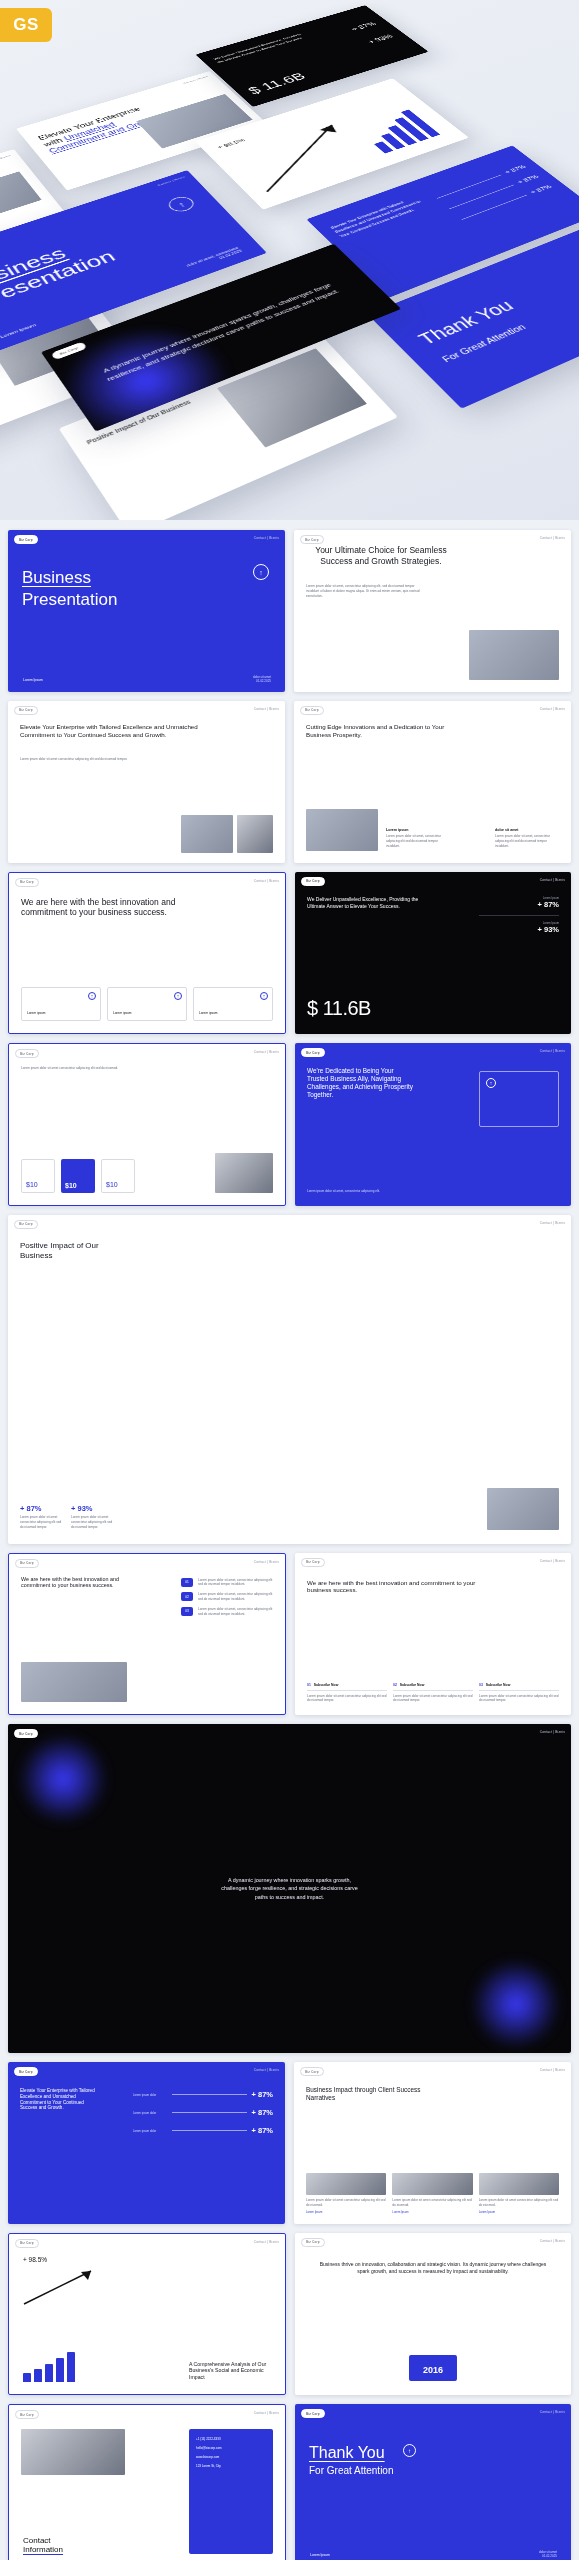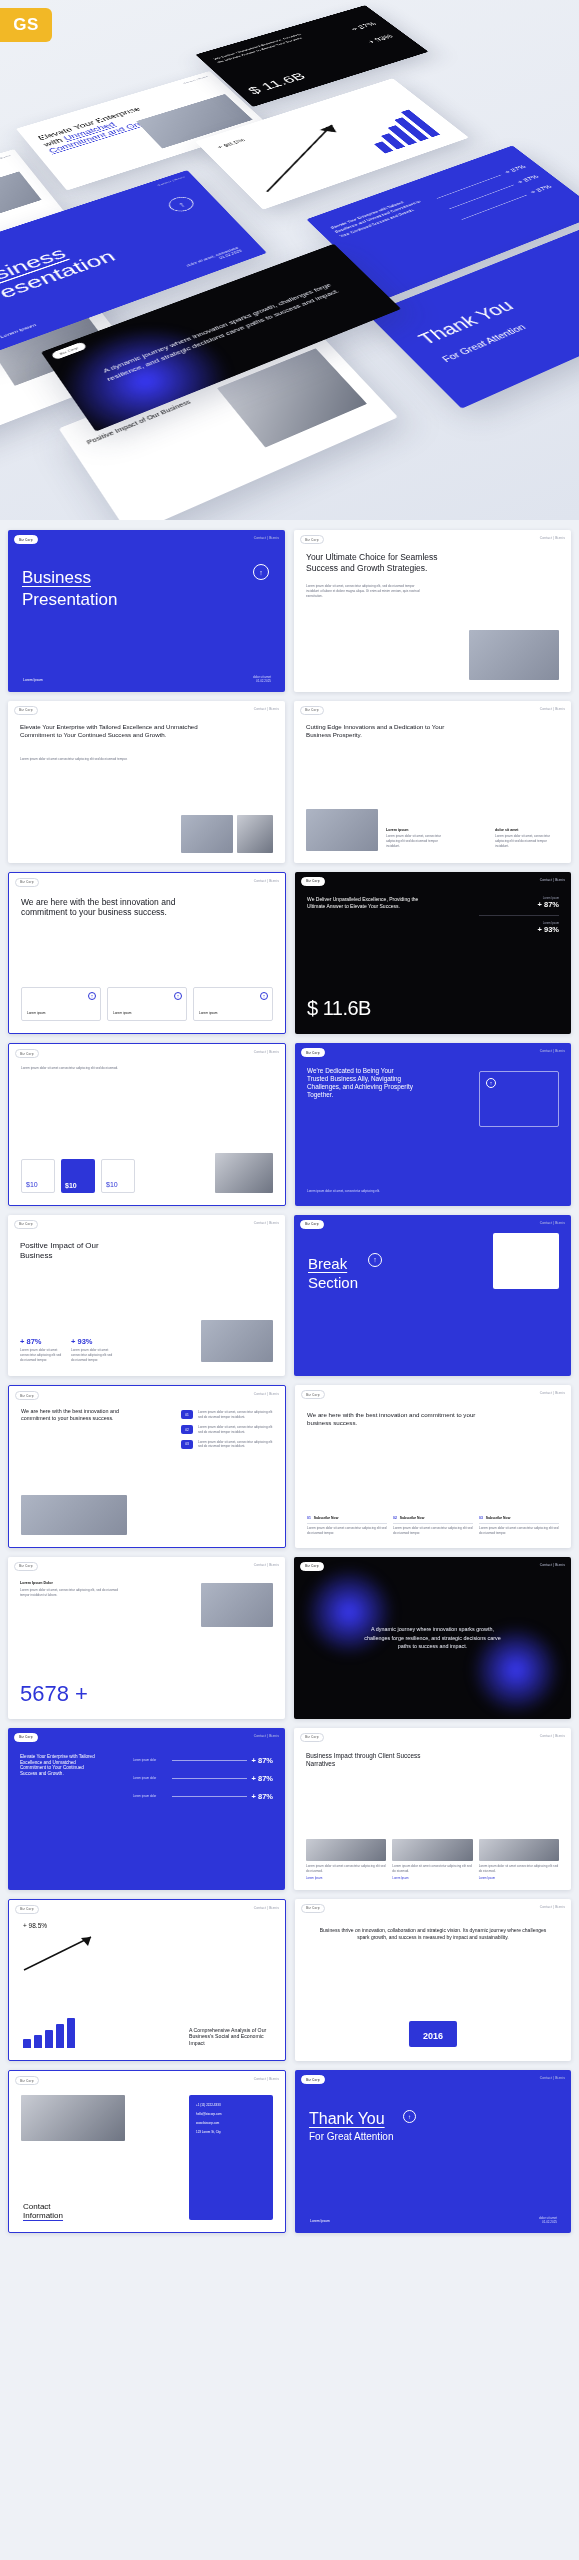--- a/index.html
+++ b/index.html
@@ -177,21 +177,21 @@
       <div style="position:absolute;left:15px;bottom:10px;font-size:3.4px;color:#fff;">Lorem Ipsum</div>
       <div style="position:absolute;right:14px;bottom:9px;font-size:3px;color:#d3d7ff;text-align:right;">
         <div>dolor sit amet</div>
         <div>01.02.2025</div>
       </div>
     </div>
 
     <div class="card">
       <div class="c-tag">Biz Corp</div>
       <div class="c-corner">Contact | Biznis</div>
-      <div style="position:absolute;left:12px;top:22px;width:150px;">
+      <div style="position:absolute;left:12px;top:15px;width:150px;text-align:center;">
         <div class="c-h">Your Ultimate Choice for Seamless Success and Growth Strategies.</div>
       </div>
       <div style="position:absolute;left:12px;top:54px;width:118px;" class="c-p">Lorem ipsum dolor sit amet, consectetur adipiscing elit, sed do eiusmod tempor incididunt ut labore et dolore magna aliqua. Ut enim ad minim veniam, quis nostrud exercitation.</div>
       <div class="img" style="position:absolute;right:12px;bottom:12px;width:90px;height:50px;"></div>
     </div>
   </div>
 
   <div class="grow">
     <div class="card">
       <div class="c-tag">Biz Corp</div>
@@ -301,30 +301,20 @@
           <div class="pctb">+ 87%</div>
           <div class="c-p" style="width:44px;margin-top:2px;">Lorem ipsum dolor sit amet consectetur adipiscing elit sed do eiusmod tempor.</div>
         </div>
         <div>
           <div class="pctb">+ 93%</div>
           <div class="c-p" style="width:44px;margin-top:2px;">Lorem ipsum dolor sit amet consectetur adipiscing elit sed do eiusmod tempor.</div>
         </div>
       </div>
       <div class="img" style="position:absolute;right:12px;bottom:14px;width:72px;height:42px;"></div>
     </div>
-    <div class="card blue">
-      <div class="c-tag">Biz Corp</div>
-      <div class="c-corner">Contact | Biznis</div>
-      <div style="position:absolute;left:14px;top:40px;">
-        <div style="font-size:15px;color:#fff;text-decoration:underline;text-underline-offset:3px;">Break</div>
-        <div style="font-size:15px;color:#fff;margin-top:2px;">Section</div>
-      </div>
-      <div class="arcw" style="position:absolute;left:74px;top:38px;width:14px;height:14px;">↑</div>
-      <div style="position:absolute;right:12px;top:18px;width:66px;height:56px;background:#fff;border-radius:2px;"></div>
-    </div>
   </div>
 
   <div class="grow">
     <div class="card framed">
       <div class="c-tag">Biz Corp</div>
       <div class="c-corner">Contact | Biznis</div>
       <div style="position:absolute;left:12px;top:22px;width:106px;">
         <div class="c-h" style="font-size:5.4px;">We are here with the best innovation and commitment to your business success.</div>
       </div>
       <div class="img" style="position:absolute;left:12px;bottom:12px;width:106px;height:40px;"></div>
@@ -372,30 +362,20 @@
             <span style="font-size:3.4px;color:#111;font-weight:600;">Subscribe Now</span>
           </div>
           <div style="height:.5px;background:#dcdfe8;margin:3px 0;"></div>
           <div class="c-p">Lorem ipsum dolor sit amet consectetur adipiscing elit sed do eiusmod tempor.</div>
         </div>
       </div>
     </div>
   </div>
 
   <div class="grow">
-    <div class="card">
-      <div class="c-tag">Biz Corp</div>
-      <div class="c-corner">Contact | Biznis</div>
-      <div style="position:absolute;left:12px;top:24px;width:106px;">
-        <div style="font-size:3.6px;color:#111;font-weight:600;">Lorem Ipsum Dolor</div>
-        <div class="c-p" style="margin-top:3px;">Lorem ipsum dolor sit amet, consectetur adipiscing elit, sed do eiusmod tempor incididunt ut labore.</div>
-      </div>
-      <div class="c-bigblue" style="position:absolute;left:12px;bottom:12px;">5678 +</div>
-      <div class="img" style="position:absolute;right:12px;top:26px;width:72px;height:44px;"></div>
-    </div>
     <div class="card black">
       <div class="c-tag">Biz Corp</div>
       <div class="c-corner">Contact | Biznis</div>
       <div class="glow" style="left:10px;top:10px;width:90px;height:90px;"></div>
       <div class="glow" style="right:10px;bottom:4px;width:90px;height:90px;"></div>
       <div style="position:absolute;left:50%;top:50%;transform:translate(-50%,-50%);width:140px;text-align:center;font-size:5.4px;color:#eef0fa;line-height:1.6;">A dynamic journey where innovation sparks growth, challenges forge resilience, and strategic decisions carve paths to success and impact.</div>
     </div>
   </div>
 
   <div class="grow">

